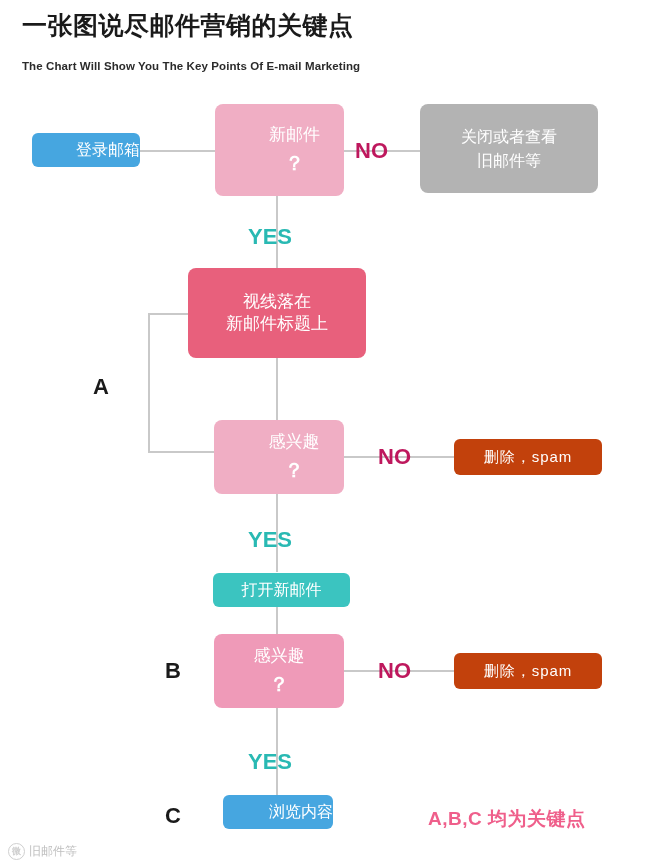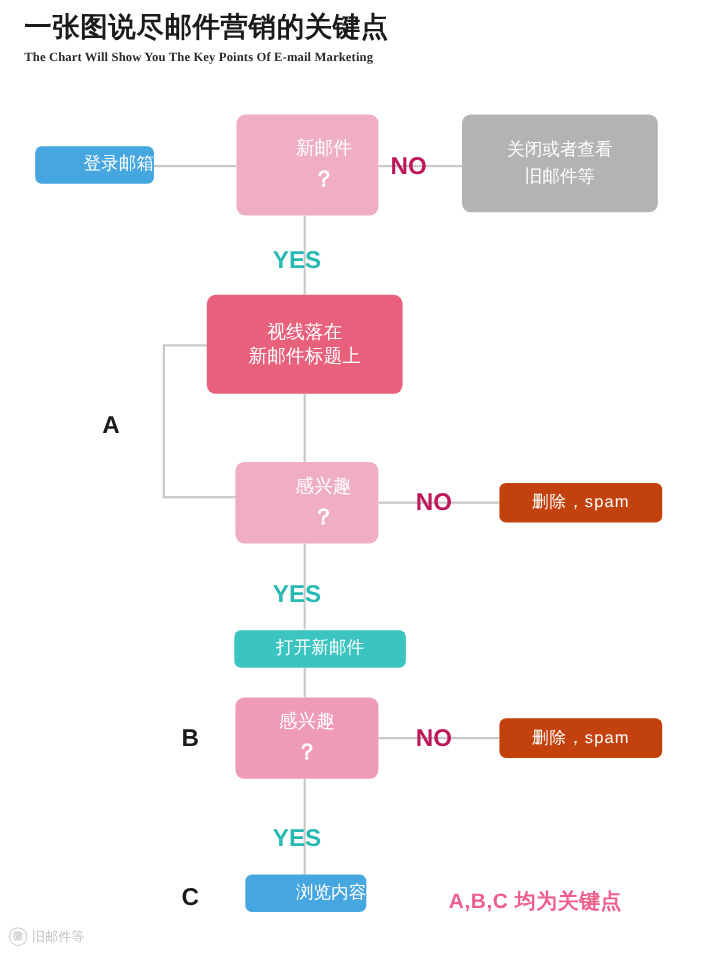--- a/index.html
+++ b/index.html
@@ -31,23 +31,22 @@
     font-size: 25px;
     font-weight: bold;
     color: #1a1a1a;
     letter-spacing: 0.5px;
     line-height: 1.2;
   }
   .title-en {
     font-size: 11.5px;
     font-weight: bold;
     color: #2b2b2b;
-    margin-top: 6px;
+    margin-top: 20px;
     letter-spacing: 0.1px;
-    font-family: Liberation Serif, serif;
   }
 
   
   .node {
     position: absolute;
     box-sizing: border-box;
     display: flex;
     flex-direction: column;
     align-items: center;
     justify-content: center;
@@ -218,21 +217,21 @@
 
   <div class="node node-pink-light" style="left:214px; top:420px; width:130px; height:74px;">
     <span class="l1">感兴趣</span>
     <span class="qmark">？</span>
   </div>
 
   <div class="node node-gray-sm" style="left:454px; top:439px; width:148px; height:36px;">
     <span class="l1">删除，spam</span>
   </div>
 
-  <div class="node node-teal" style="left:213px; top:573px; width:156px; height:34px;">
+  <div class="node node-teal" style="left:213px; top:573px; width:137px; height:34px;">
     <span class="l1">打开新邮件</span>
   </div>
 
   <div class="node node-pink-mid" style="left:214px; top:634px; width:130px; height:74px;">
     <span class="l1">感兴趣</span>
     <span class="qmark">？</span>
   </div>
 
   <div class="node node-gray-sm" style="left:454px; top:653px; width:148px; height:36px;">
     <span class="l1">删除，spam</span>
@@ -246,20 +245,20 @@
   <div class="lbl lbl-yes" style="left:248px; top:224px;">YES</div>
   <div class="lbl lbl-no" style="left:378px; top:444px;">NO</div>
   <div class="lbl lbl-yes" style="left:248px; top:527px;">YES</div>
   <div class="lbl lbl-no" style="left:378px; top:658px;">NO</div>
   <div class="lbl lbl-yes" style="left:248px; top:749px;">YES</div>
 
   <div class="lbl lbl-letter" style="left:93px; top:374px;">A</div>
   <div class="lbl lbl-letter" style="left:165px; top:658px;">B</div>
   <div class="lbl lbl-letter" style="left:165px; top:803px;">C</div>
 
-  <div class="lbl lbl-note" style="left:408px; top:806px;">A,B,C 均为关键点</div>
+  <div class="lbl lbl-note" style="left:428px; top:806px;">A,B,C 均为关键点</div>
 
   <div class="watermark">
     <span class="wm-logo">微</span>
     <span>旧邮件等</span>
   </div>
 
 </div>
 
 </body></html>

